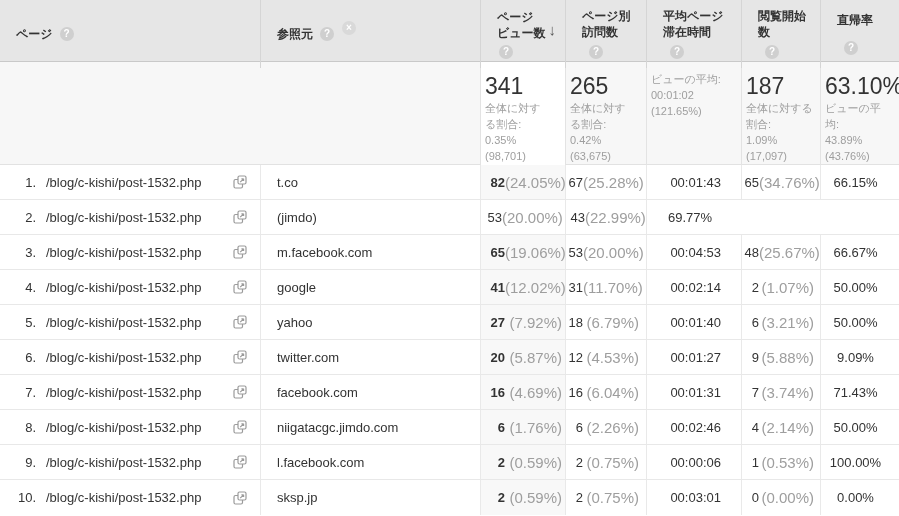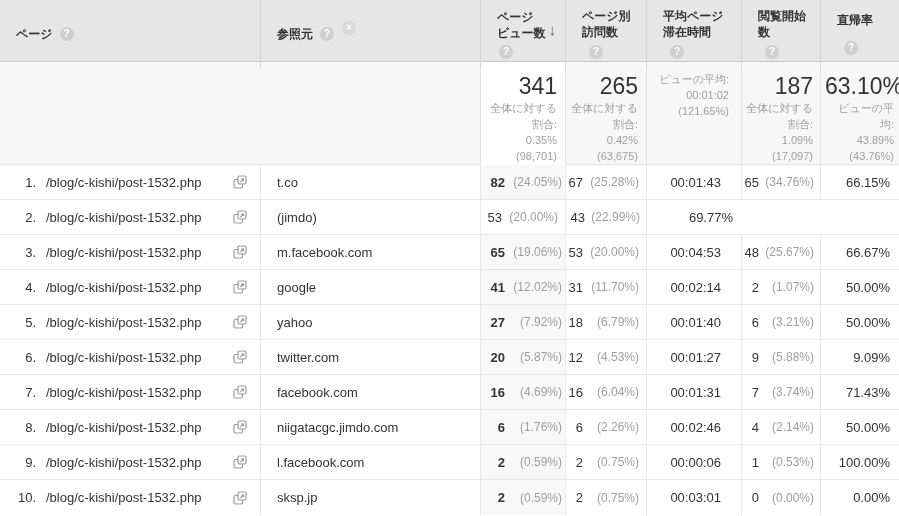--- a/index.html
+++ b/index.html
@@ -77,22 +77,21 @@
   .th-pv .help-icon { margin-left: 2px; margin-top: 4px; }
 
   
   .summary {
     background: #f7f7f7;
     height: 103px;
     border-bottom: 1px solid #e2e2e2;
   }
   .sum-cell {
     border-right: 1px solid #e3e3e3;
-    text-align: right;
-    padding: 10px 8px 0 4px;
+    padding: 10px 14px 0 4px;
   }
   .sum-cell:last-child { border-right: none; }
   .sum-spacer { grid-column: 1 / 3; }
   .sum-cell.sorted { background: #ffffff; }
   .big-num { font-size: 23px; color: #333; line-height: 1.25; white-space: nowrap; }
   .sub { font-size: 11px; color: #9e9e9e; line-height: 1.45; }
   .sum-time  { padding-right: 12px; }
   .sum-entr  { padding-right: 7px; }
   .sum-bounce{ padding-right: 5px; }
 
@@ -119,29 +118,29 @@
     cursor: pointer;
   }
   .td-ref { padding-left: 16px; }
   .td-num { justify-content: flex-end; }
   .td-pv { background: #f8f8f8; padding-right: 3px; }
   .td-pv .val { font-weight: bold; }
   .td-upv { padding-right: 7px; }
   .td-entr { padding-right: 6px; }
   .pct {
     color: #9e9e9e;
-    font-size: 12px;
+    font-size: 15px;
     display: inline-block;
     text-align: right;
   }
   .td-pv .pct { width: 57px; }
   .td-upv .pct { width: 56px; }
   .td-entr .pct { width: 55px; }
   .td-time { justify-content: flex-end; padding-right: 20px; }
-  .td-bounce { justify-content: flex-end; padding-right: 9px; }
+  .td-bounce { justify-content: center; padding-right: 9px; }
 </style>
 </head>
 <body>
 
 <div class="table">
 
   <div class="grid-row thead">
     <div class="th">
       <span>ページ</span>
       <span class="help-icon">?</span>

